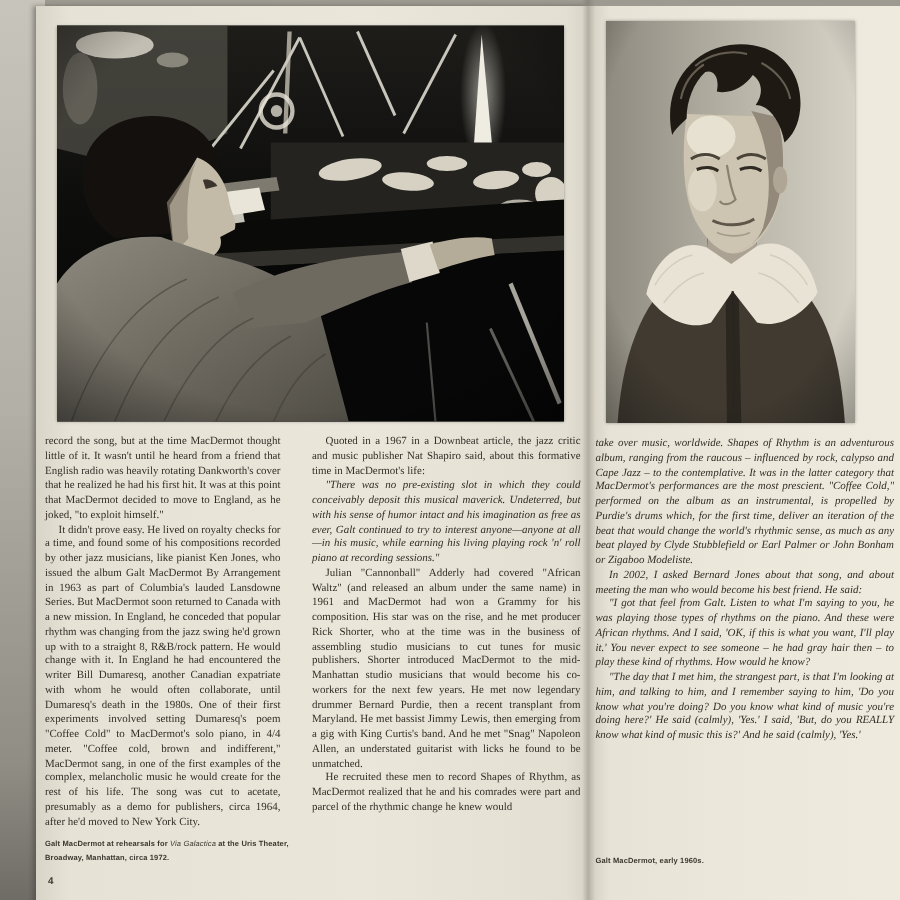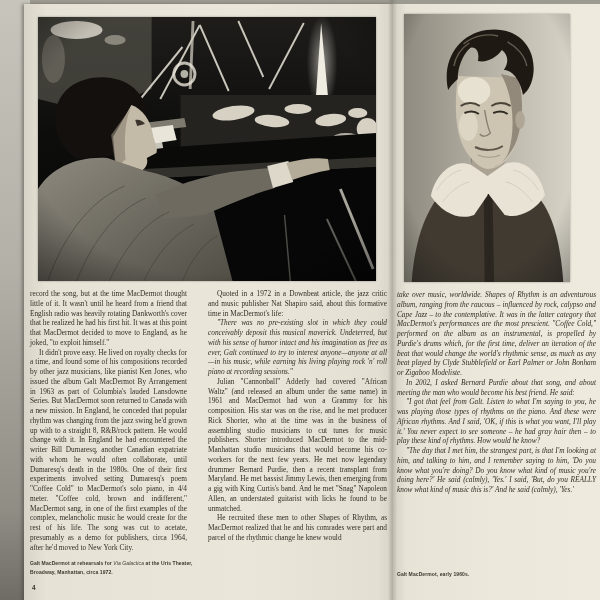--- a/index.html
+++ b/index.html
@@ -127,24 +127,24 @@
         <rect width="351" height="264" fill="url(#vign1)"></rect>
       </svg>
     </div>
 
     <div class="columns">
       <div class="col col-1">
           <p><span>record the song, but at the time MacDermot thought little of it. It wasn't until he heard from a friend that English radio was heavily rotating Dankworth's cover that he realized he had his first hit. It was at this point that MacDermot decided to move to England, as he joked, "to exploit himself."</span></p>
           <p class="indent"><span>It didn't prove easy. He lived on royalty checks for a time, and found some of his compositions recorded by other jazz musicians, like pianist Ken Jones, who issued the album </span><span class="i">Galt MacDermot By Arrangement</span><span> in 1963 as part of Columbia's lauded Lansdowne Series. But MacDermot soon returned to Canada with a new mission. In England, he conceded that popular rhythm was changing from the jazz swing he'd grown up with to a straight 8, R&amp;B/rock pattern. He would change with it. In England he had encountered the writer Bill Dumaresq, another Canadian expatriate with whom he would often collaborate, until Dumaresq's death in the 1980s. One of their first experiments involved setting Dumaresq's poem "Coffee Cold" to MacDermot's solo piano, in 4/4 meter. "Coffee cold, brown and indifferent," MacDermot sang, in one of the first examples of the complex, melancholic music he would create for the rest of his life. The song was cut to acetate, presumably as a demo for publishers, circa 1964, after he'd moved to New York City.</span></p>
         </div>
       <div class="col col-2">
-          <p class="indent"><span>Quoted in a 1972 in a Downbeat article, the jazz critic and music publisher Nat Shapiro said, about this formative time in MacDermot's life:</span></p>
+          <p class="indent"><span>Quoted in a 1967 in a Downbeat article, the jazz critic and music publisher Nat Shapiro said, about this formative time in MacDermot's life:</span></p>
           <p class="indent italic"><span>"There was no pre-existing slot in which they could conceivably deposit this musical maverick. Undeterred, but with his sense of humor intact and his imagination as free as ever, Galt continued to try to interest anyone—anyone at all—in his music, while earning his living playing rock 'n' roll piano at recording sessions."</span></p>
           <p class="indent"><span>Julian "Cannonball" Adderly had covered "African Waltz" (and released an album under the same name) in 1961 and MacDermot had won a Grammy for his composition. His star was on the rise, and he met producer Rick Shorter, who at the time was in the business of assembling studio musicians to cut tunes for music publishers. Shorter introduced MacDermot to the mid-Manhattan studio musicians that would become his co-workers for the next few years. He met now legendary drummer Bernard Purdie, then a recent transplant from Maryland. He met bassist Jimmy Lewis, then emerging from a gig with King Curtis's band. And he met "Snag" Napoleon Allen, an understated guitarist with licks he found to be unmatched.</span></p>
-          <p class="indent"><span>He recruited these men to other </span><span class="i">Shapes of Rhythm</span><span>, as MacDermot realized that he and his comrades were part and parcel of the rhythmic change he knew would</span></p>
+          <p class="indent"><span>He recruited these men to record </span><span class="i">Shapes of Rhythm</span><span>, as MacDermot realized that he and his comrades were part and parcel of the rhythmic change he knew would</span></p>
         </div>
     </div>
 
     <div class="caption caption-l">
         <p><span class="b">Galt MacDermot at rehearsals for </span><span class="i">Via Galactica</span><span class="b"> at the Uris Theater, Broadway, Manhattan, circa 1972.</span></p>
       </div>
     <div class="page-number">4</div>
   </div>
 
   <div class="page page-right">
@@ -191,21 +191,21 @@
           <path d="M108,28 C118,33 126,42 128,52"></path>
           <path d="M52,52 C54,42 60,34 68,29"></path>
         </g>
         <path d="M88,180 C88,202 91,232 88,258" stroke="#2a251f" stroke-width="1.4" fill="none"></path>
         <rect width="173" height="268" fill="url(#vign2)"></rect>
       </svg>
     </div>
 
     <div class="col-r">
         <p><span>take over music, worldwide. </span><span class="i">Shapes of Rhythm</span><span> is an adventurous album, ranging from the raucous – influenced by rock, calypso and Cape Jazz – to the contemplative. It was in the latter category that MacDermot's performances are the most prescient. "Coffee Cold," performed on the album as an instrumental, is propelled by Purdie's drums which, for the first time, deliver an iteration of the beat that would change the world's rhythmic sense, as much as any beat played by Clyde Stubblefield or Earl Palmer or John Bonham or Zigaboo Modeliste.</span></p>
-        <p class="indent"><span>In 2002, I asked Bernard Purdie about that song, and about meeting the man who would become his best friend. He said:</span></p>
+        <p class="indent"><span>In 2002, I asked Bernard Jones about that song, and about meeting the man who would become his best friend. He said:</span></p>
         <p class="indent italic"><span>"I got that feel from Galt. Listen to what I'm saying to you, he was playing those types of rhythms on the piano. And these were African rhythms. And I said, 'OK, if this is what you want, I'll play it.' You never expect to see someone – he had gray hair then – to play these kind of rhythms. How would he know?</span></p>
         <p class="indent italic"><span>"The day that I met him, the strangest part, is that I'm looking at him, and talking to him, and I remember saying to him, 'Do you know what you're doing? Do you know what kind of music you're doing here?' He said (calmly), 'Yes.' I said, 'But, do you REALLY know what kind of music this is?' And he said (calmly), 'Yes.'</span></p>
       </div>
     <div class="caption caption-r">
         <p><span class="b">Galt MacDermot, early 1960s.</span></p>
       </div>
   </div>
 
   <div class="gutter"></div>
 </div>

